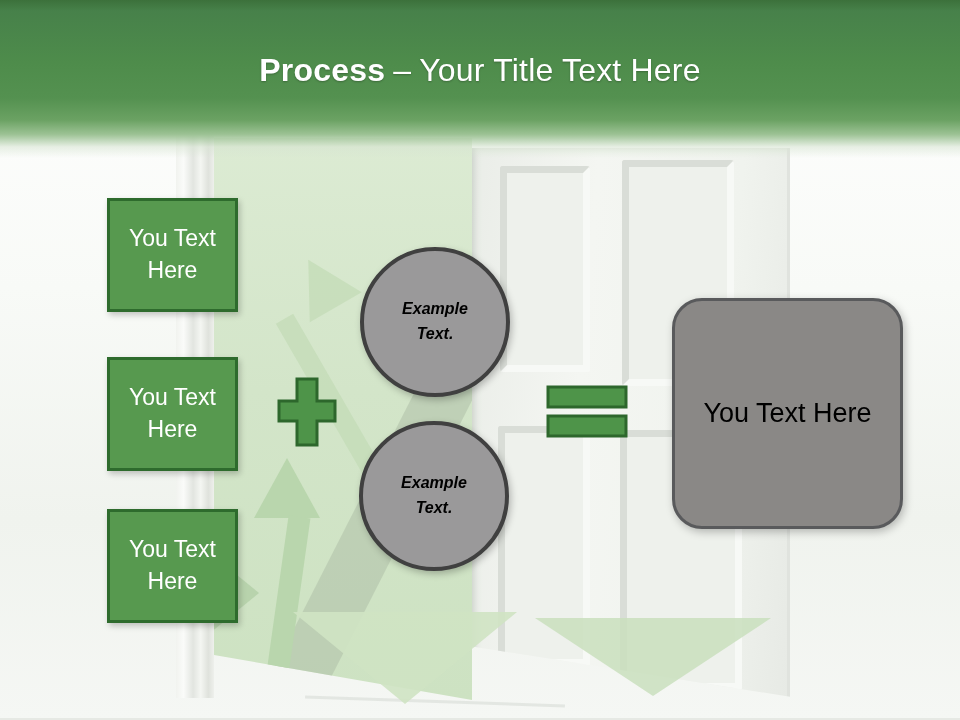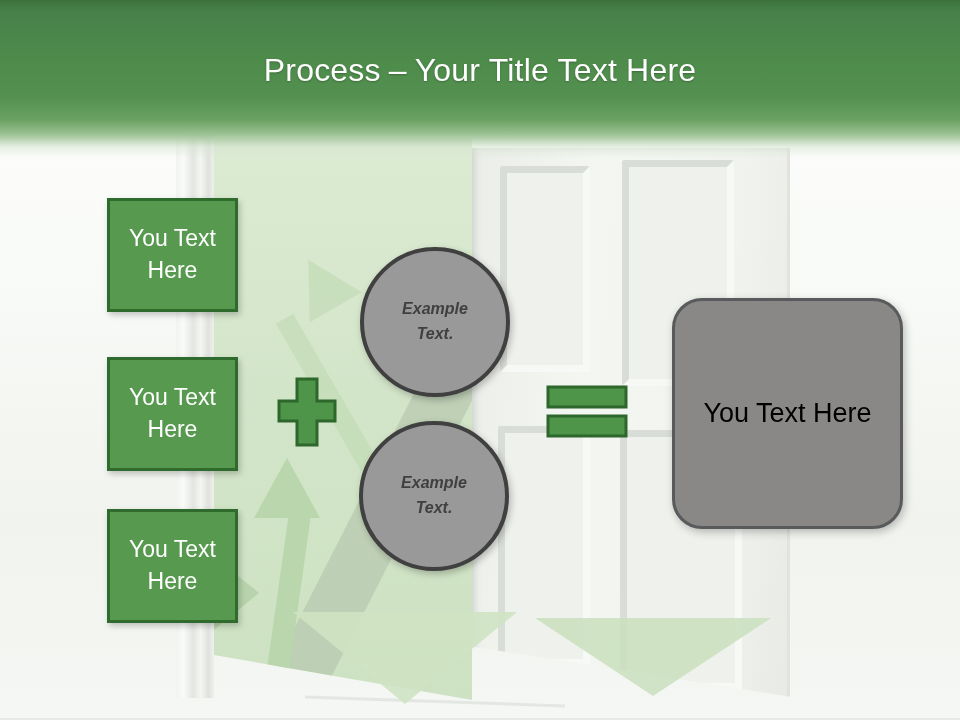--- a/index.html
+++ b/index.html
@@ -14,21 +14,21 @@
     position:absolute; left:0; top:0; width:960px; height:158px; z-index:5;
     background:linear-gradient(180deg,
       #3c713b 0%, #47814a 7%, #4e8c4b 40%, #549150 62%,
       #6ba263 76%, #9cc294 85%, rgba(214,228,209,0.55) 93%, rgba(246,248,244,0) 100%);
   }
   .slide-title {
     position:absolute; left:0; top:52px; width:960px; text-align:center; z-index:6;
     color:#ffffff; font-size:32px; letter-spacing:0.2px;
     text-shadow:0 1px 2px rgba(0,0,0,0.25);
   }
-  .slide-title .t-bold { font-weight:normal; }
+  .slide-title .t-bold { font-weight:bold; }
   .slide-title .t-sep  { margin:0 8px; }
   
   .scene { position:absolute; inset:0; z-index:1; }
   .door-jamb {
     position:absolute; left:176px; top:132px; width:38px; height:566px;
     background:linear-gradient(90deg,#f1f3ef 0%,#fafbf9 20%,#e2e5e0 45%,#f4f6f2 65%,#dfe2dc 85%,#eef0ec 100%);
   }
   .doorway {
     position:absolute; left:214px; top:138px; width:258px; height:562px;
     background:linear-gradient(180deg,#dcebd3 0%,#d3e5c9 45%,#cde2c2 100%);
@@ -80,21 +80,21 @@
   .box-1 { top:174px; } .box-2 { top:333px; } .box-3 { top:485px; }
   .green-box .lbl { width:100px; }
   .op { position:absolute; }
   .op-plus   { left:276px; top:352px; }
   .op-equals { left:546px; top:361px; }
   .gray-circle {
     position:absolute; width:150px; height:150px; border-radius:50%;
     background:#9a999a; border:4px solid #404040;
     box-shadow:2px 3px 7px rgba(0,0,0,0.25);
     display:flex; align-items:center; justify-content:center; text-align:center;
-    color:#404040; font-size:16px; font-weight:bold; font-style:italic; line-height:1.55;
+    color:#000000; font-size:16px; font-weight:bold; font-style:italic; line-height:1.55;
   }
   .circle-1 { left:360px; top:223px; } .circle-2 { left:359px; top:397px; }
   .gray-circle .lbl { width:86px; }
   .result-box {
     position:absolute; left:672px; top:274px; width:231px; height:231px;
     background:#8a8886; border:3px solid #595a5c; border-radius:30px;
     box-shadow:2px 3px 8px rgba(0,0,0,0.25);
     display:flex; align-items:center; justify-content:center; text-align:center;
     color:#000000; font-size:27px;
   }

